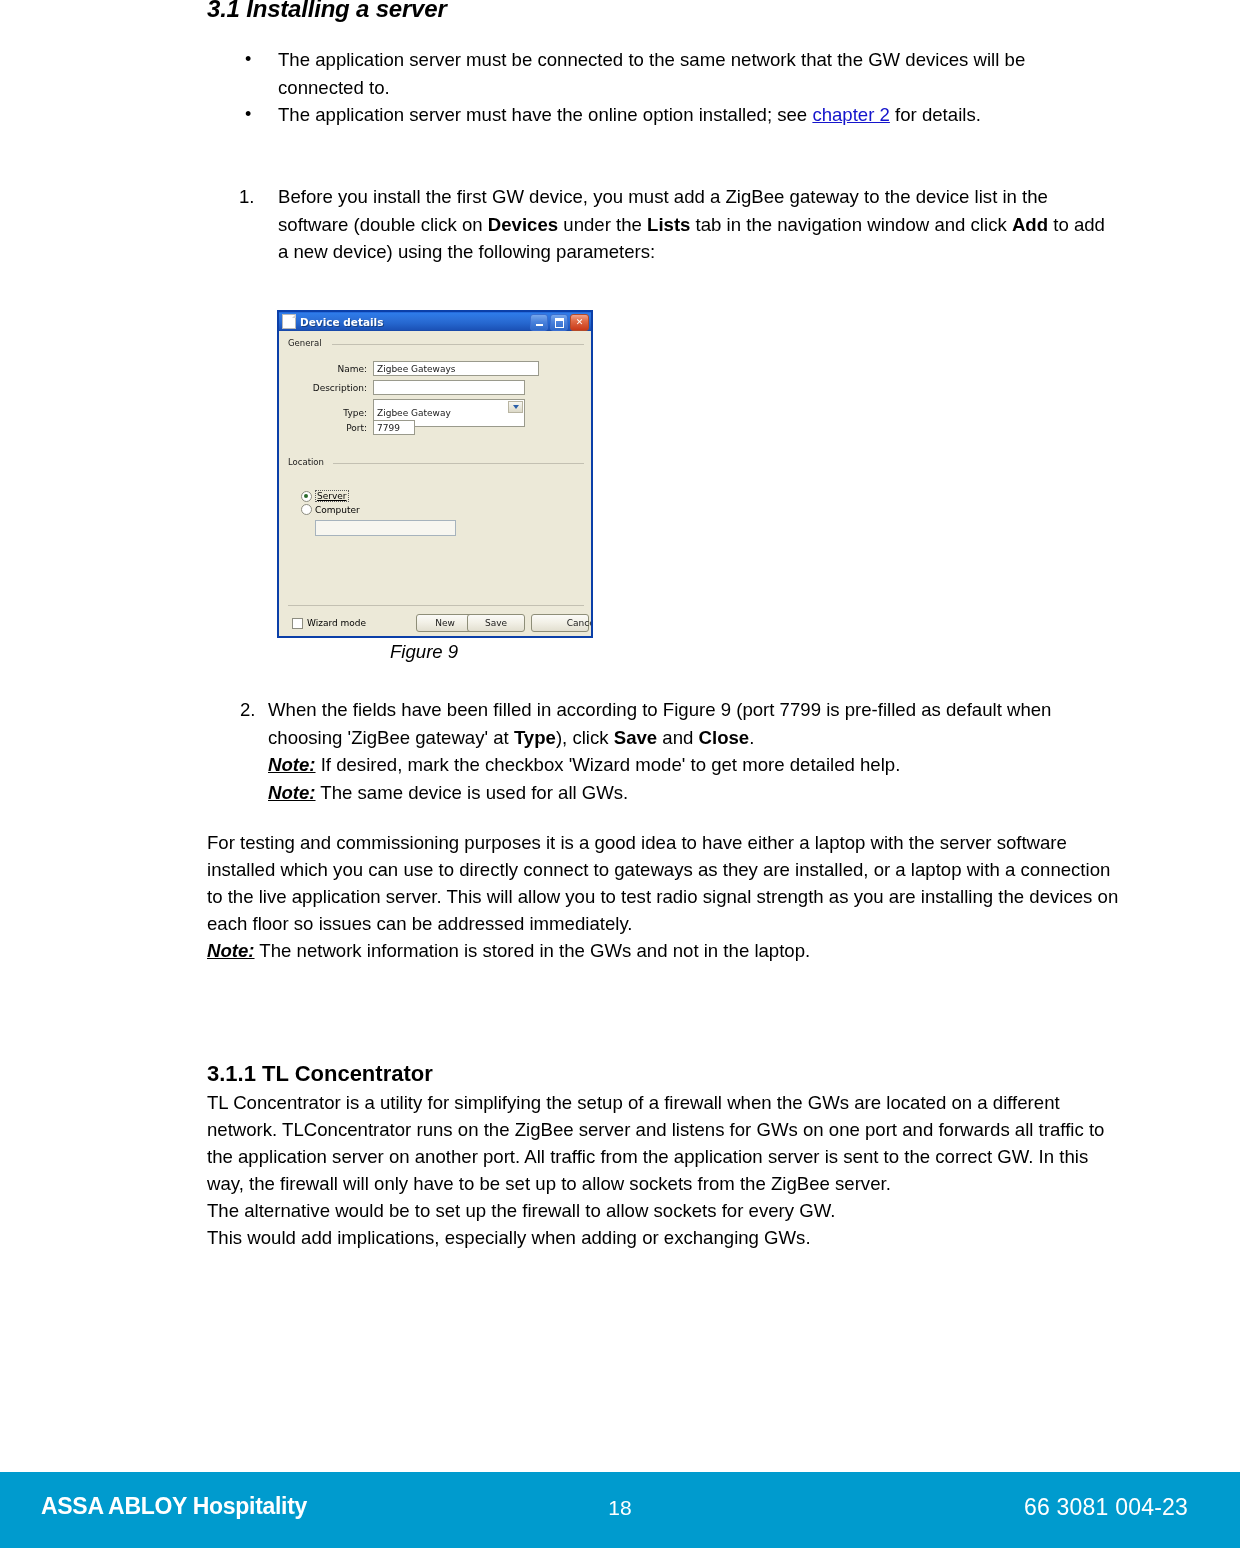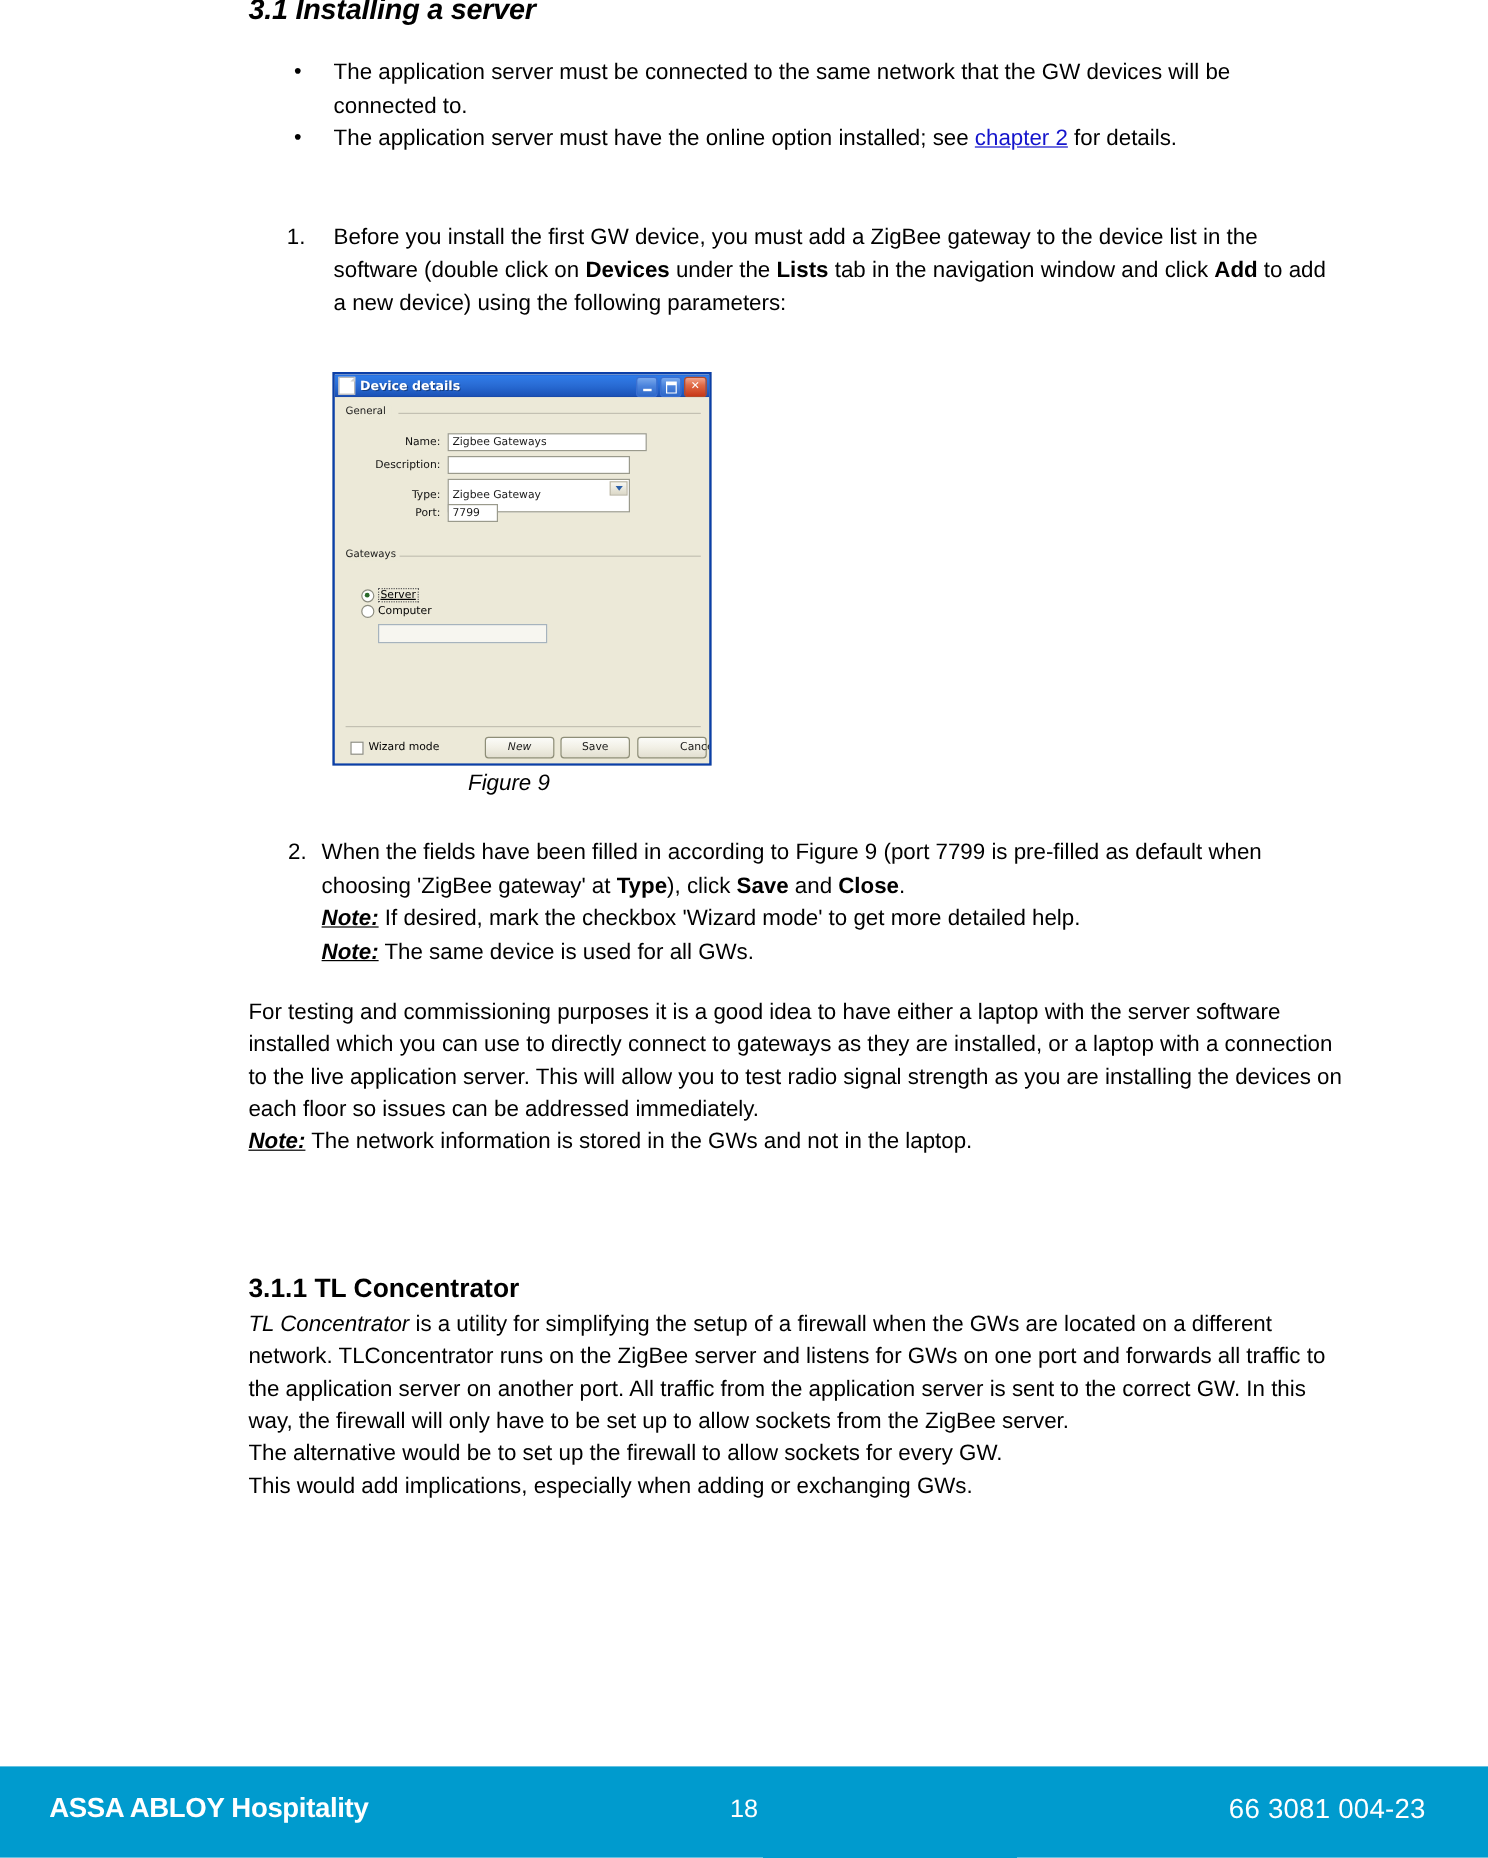--- a/index.html
+++ b/index.html
@@ -107,21 +107,21 @@
     line-height: 27px;
   }
   .para-testing { top: 829px; }
   .para-tlc { top: 1089px; width: 922px; }
 
   a.link {
     color: #1414CC;
     text-decoration: underline;
   }
   .b { font-weight: bold; }
-  .i { font-style: italic; }
+  .i { }
   .note {
     font-weight: bold;
     font-style: italic;
     text-decoration: underline;
   }
 
   .figcaption {
     position: absolute;
     left: 390px;
     top: 641px;
@@ -371,21 +371,21 @@
     height: 18px;
     width: 58px;
     background: linear-gradient(to bottom,#fbfbf8 0%, #f2f0e6 48%, #e2dfd0 100%);
     border: 1px solid #8e8e78;
     border-radius: 3px;
     display: flex; align-items: center; justify-content: center;
     font-size: 9px;
     color: #1a1a1a;
     box-sizing: border-box;
   }
-  .btn-new { left: 125px; font-style: italic; }
+  .btn-new { left: 137px; }
   .btn-save { left: 188px; }
   .btn-cancel { left: 252px; padding-left: 44px; }
 
   
   .footer {
     position: absolute;
     left: 0;
     top: 1472px;
     width: 1240px;
     height: 76px;
@@ -485,21 +485,21 @@
             </span>
         </span>
       </div>
 
       <div class="field-row row-port">
         <span class="field-label">Port:</span>
         <span class="tbox">7799</span>
       </div>
 
       <div class="group grp-location">
-        <span class="group-label">Gateways</span>
+        <span class="group-label">Location</span>
         <span class="group-rule"></span>
       </div>
 
       <div class="radio-row row-server">
         <span class="radio on"></span>
         <span class="radio-label focus">Server</span>
       </div>
 
       <div class="radio-row row-computer">
         <span class="radio"></span>

